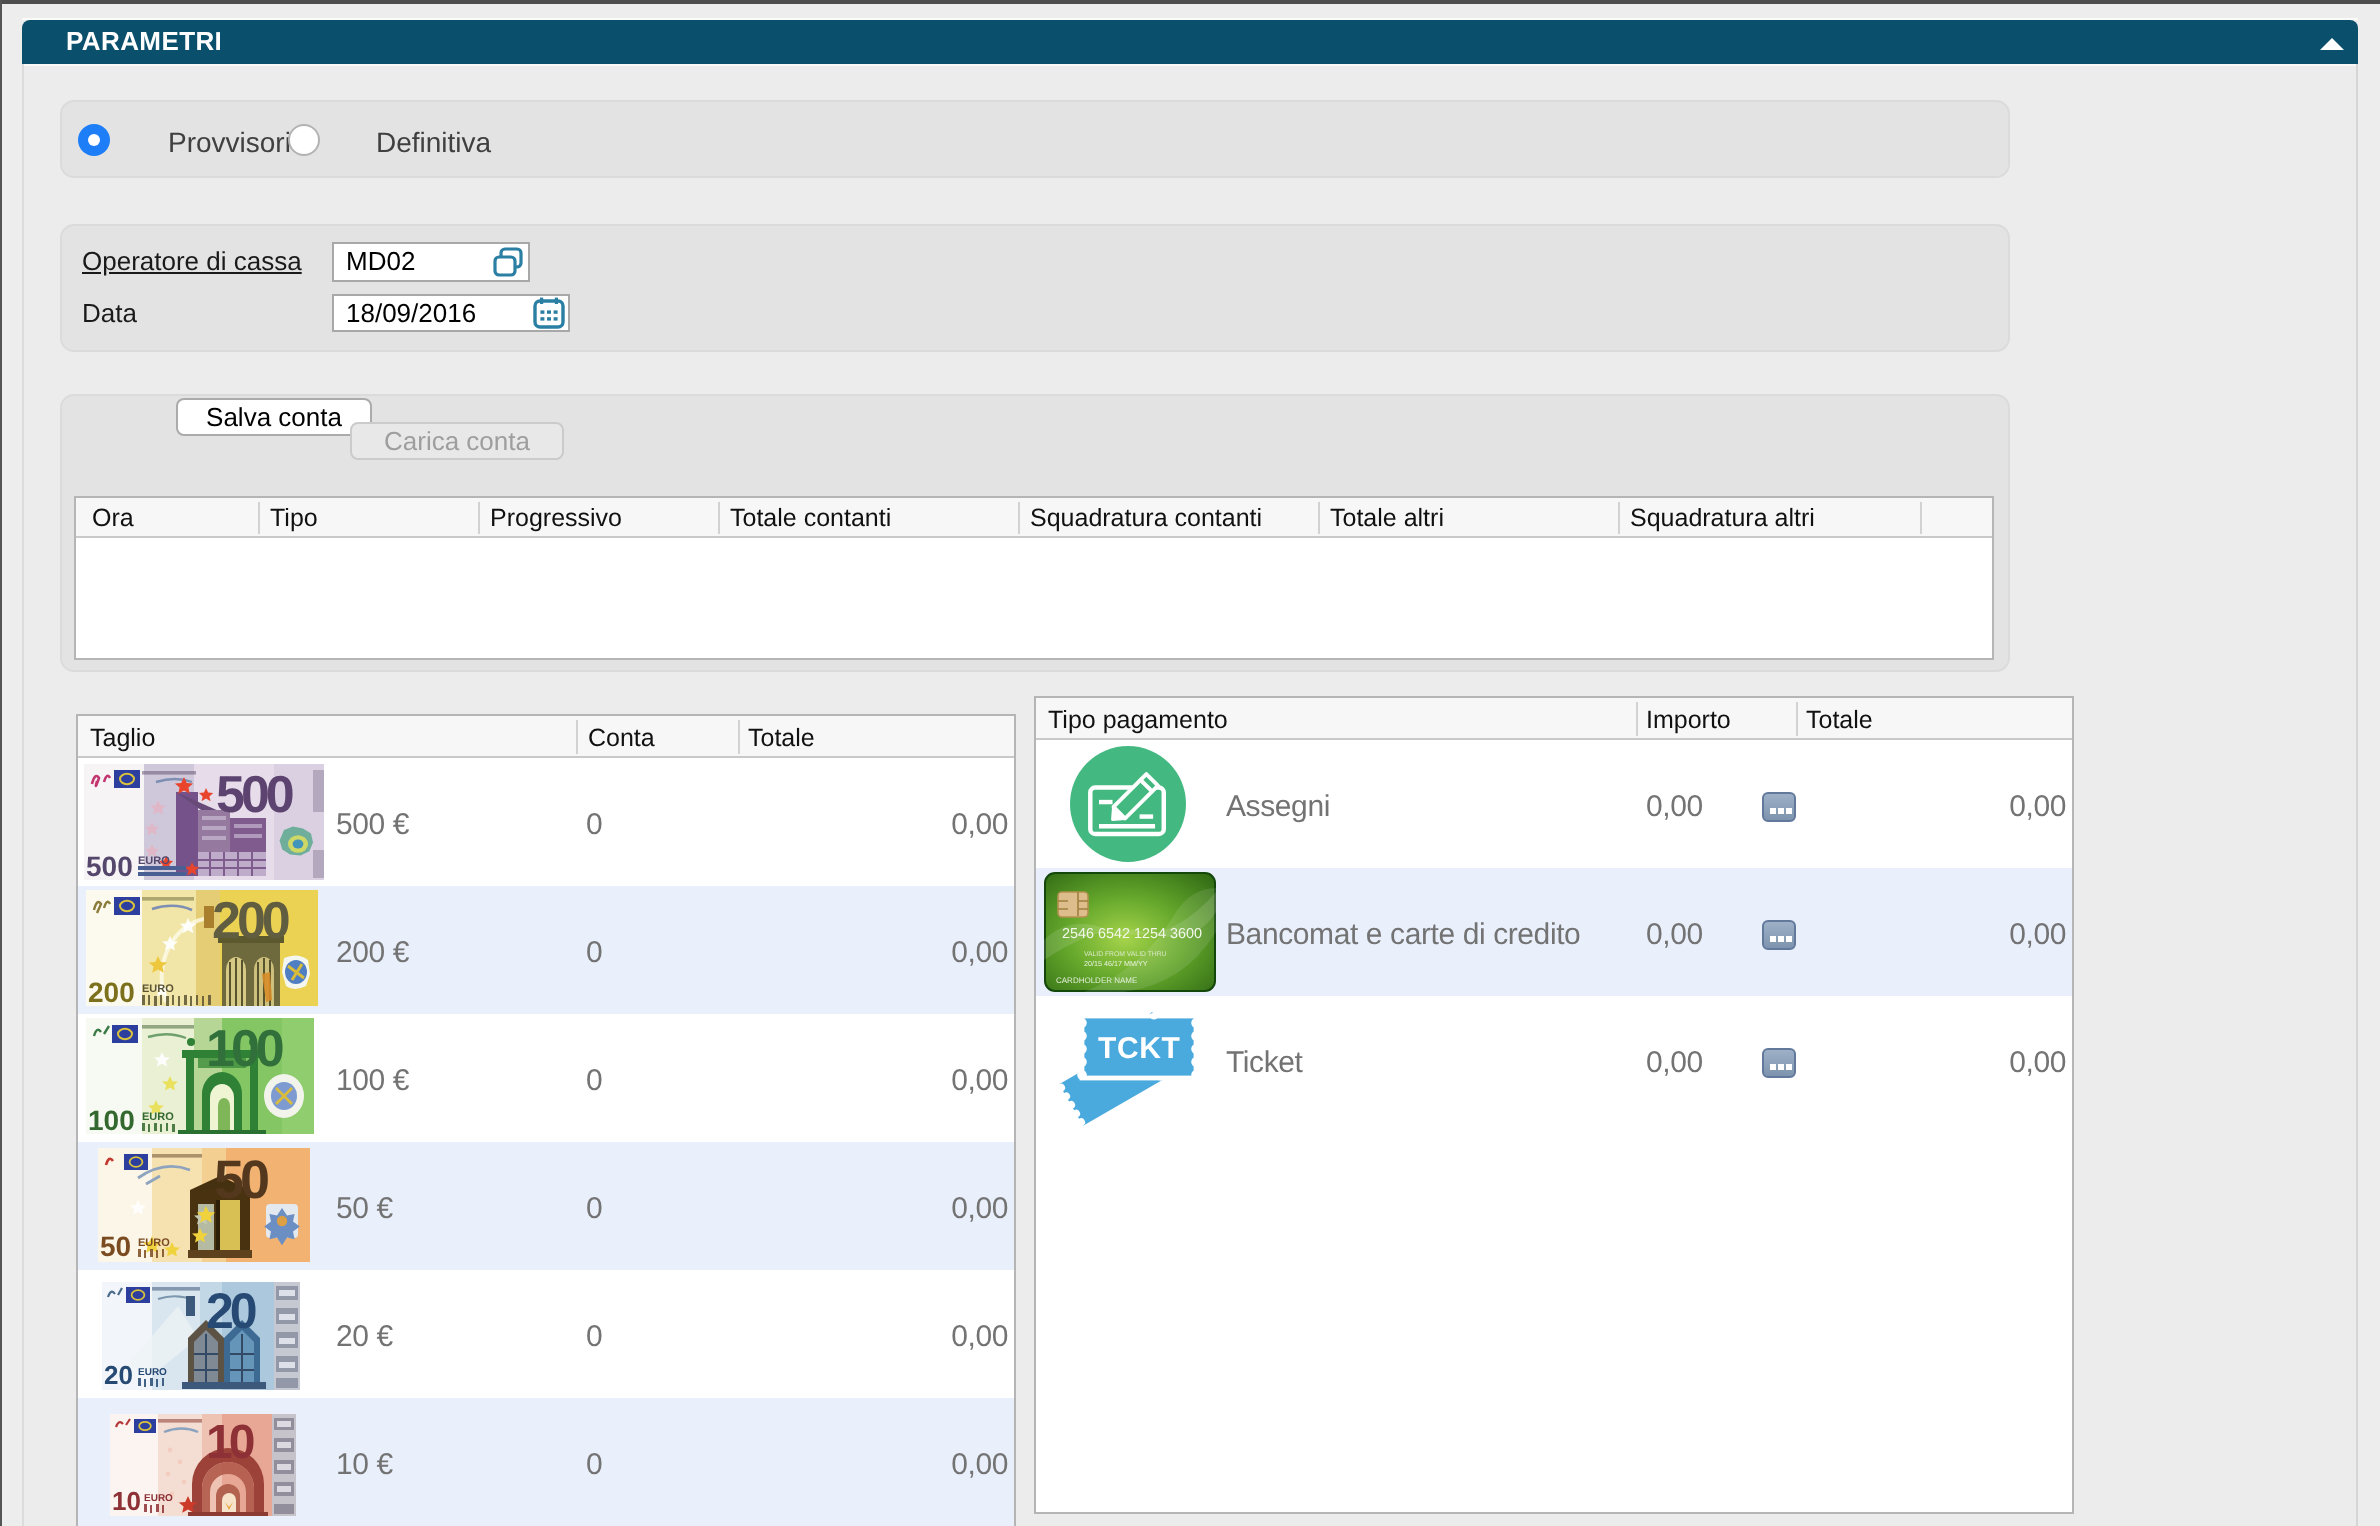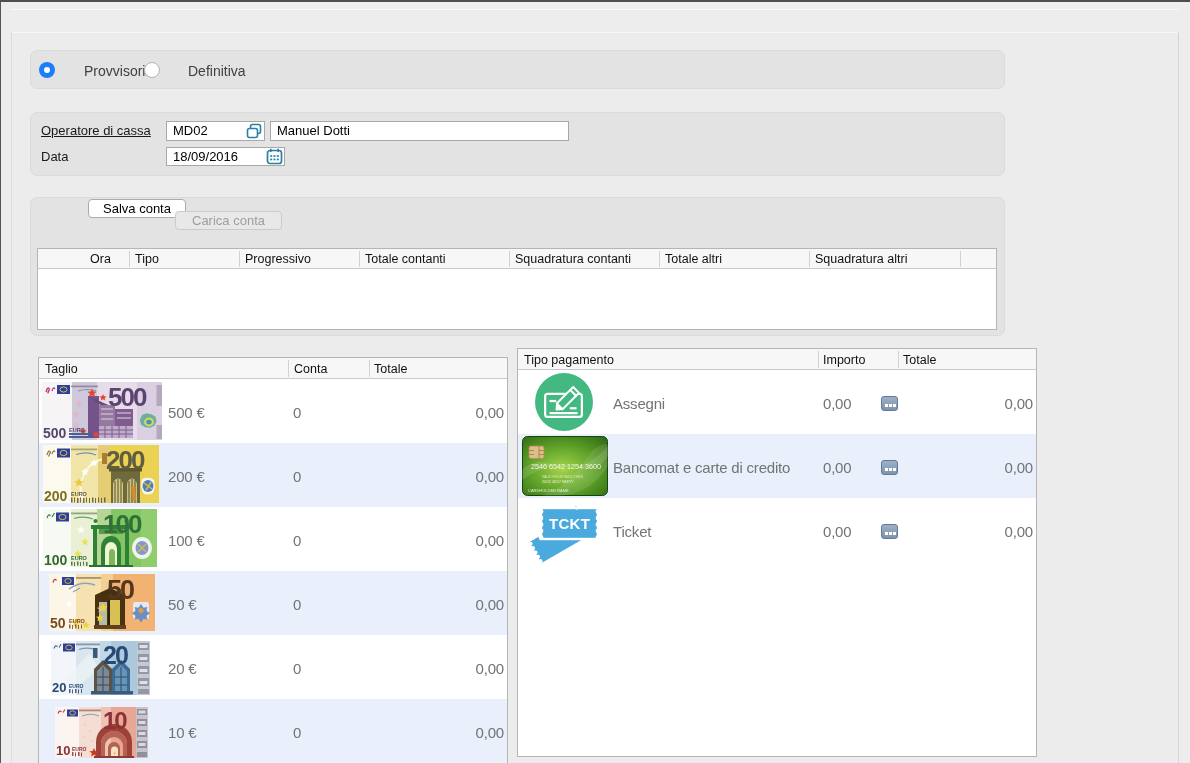--- a/index.html
+++ b/index.html
@@ -63,36 +63,34 @@
   box-shadow:4px 0 0 #fff, 8px 0 0 #fff; }
 .note { position:absolute; }
 .icon { position:absolute; }
 </style>
 </head>
 <body>
 <div class="topline"></div>
 <div class="leftline"></div>
 <div style="position:absolute;left:11px;top:9px;width:1168px;height:1px;background:#fafaf8"></div>
 <div class="panel">
+  <div class="panel-h">PARAMETRI<span class="arrow"></span></div>
   <div class="panel-b">
       <div style="position:absolute;left:0;top:0;width:100%;height:1px;background:#f8f8f6"></div>
     <div class="gbox" id="box1">
       <div class="radio on" style="left:8px; top:11px;"></div>
       <div class="rlabel" style="left:30px; top:12px;">Provvisoria</div>
       <div class="radio off" style="left:113px; top:11px;"></div>
       <div class="rlabel" style="left:134px; top:12px;">Definitiva</div>
     </div>
     <div class="gbox" id="box2">
       <div class="flabel" style="left:10px; top:8px; line-height:20px;text-decoration:underline;">Operatore di cassa</div>
       <div class="input" style="left:135px; top:8px; width:99px; height:20px;">
           <span>MD02</span>
         </div>
-      <div class="input" style="left:239px; top:8px; width:299px; height:20px;">
-          <span>Manuel Dotti</span>
-        </div>
       <div class="flabel" style="left:10px; top:34px; line-height:19px;">Data</div>
       <div class="input" style="left:135px; top:34px; width:119px; height:19px;">
           <span>18/09/2016</span>
         </div>
       <svg class="icon" style="left:215px; top:10px;" width="17" height="17" viewBox="0 0 17 17">
         <rect x="4.5" y="1.5" width="10" height="9" rx="2" fill="none" stroke="#2b7fa3" stroke-width="1.6"></rect>
         <rect x="1.5" y="5.5" width="10" height="9" rx="2" fill="#fff" stroke="#2b7fa3" stroke-width="1.6"></rect>
       </svg>
       <svg class="icon" style="left:235px; top:35px;" width="17" height="17" viewBox="0 0 17 17">
         <rect x="1.5" y="2.5" width="14" height="13" rx="2.5" fill="none" stroke="#2b7fa3" stroke-width="1.7"></rect>
@@ -106,21 +104,21 @@
             <rect x="7.5" y="10.6" width="2" height="1.7"></rect>
             <rect x="10.8" y="10.6" width="2" height="1.7"></rect>
         </g>
       </svg>
     </div>
     <div class="gbox" id="box3">
       <div class="btn on" style="left:13px; top:1px; width:98px;margin-left:44px;">Salva conta</div>
       <div class="btn dis" style="left:144px; top:13px; width:107px;">Carica conta</div>
       <div class="tbl" style="left:6px; top:50px; width:960px; height:82px;">
         <div class="thead" style="height:20px;"></div>
-        <div class="th" style="left:8px; top:3px;margin-left:44px;">Ora</div>
+        <div class="th" style="left:8px; top:3px;">Ora</div>
         <div class="th" style="left:97px; top:3px;">Tipo</div>
         <div class="th" style="left:207px; top:3px;">Progressivo</div>
         <div class="th" style="left:327px; top:3px;">Totale contanti</div>
         <div class="th" style="left:477px; top:3px;">Squadratura contanti</div>
         <div class="th" style="left:627px; top:3px;">Totale altri</div>
         <div class="th" style="left:777px; top:3px;">Squadratura altri</div>
         <div class="vsep" style="left:91px; height:16px;"></div>
         <div class="vsep" style="left:201px; height:16px;"></div>
         <div class="vsep" style="left:321px; height:16px;"></div>
         <div class="vsep" style="left:471px; height:16px;"></div>

